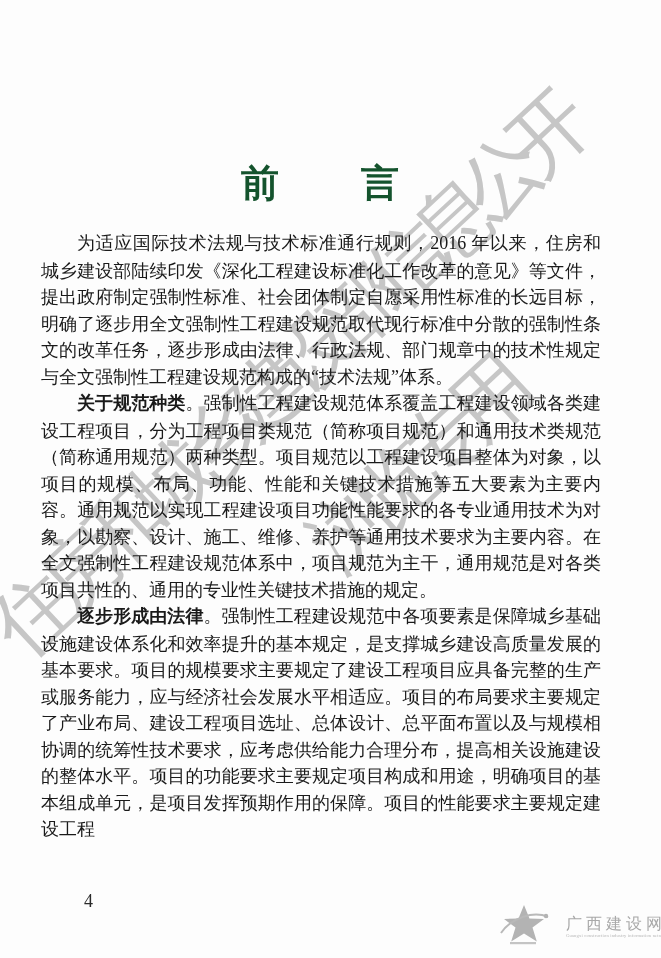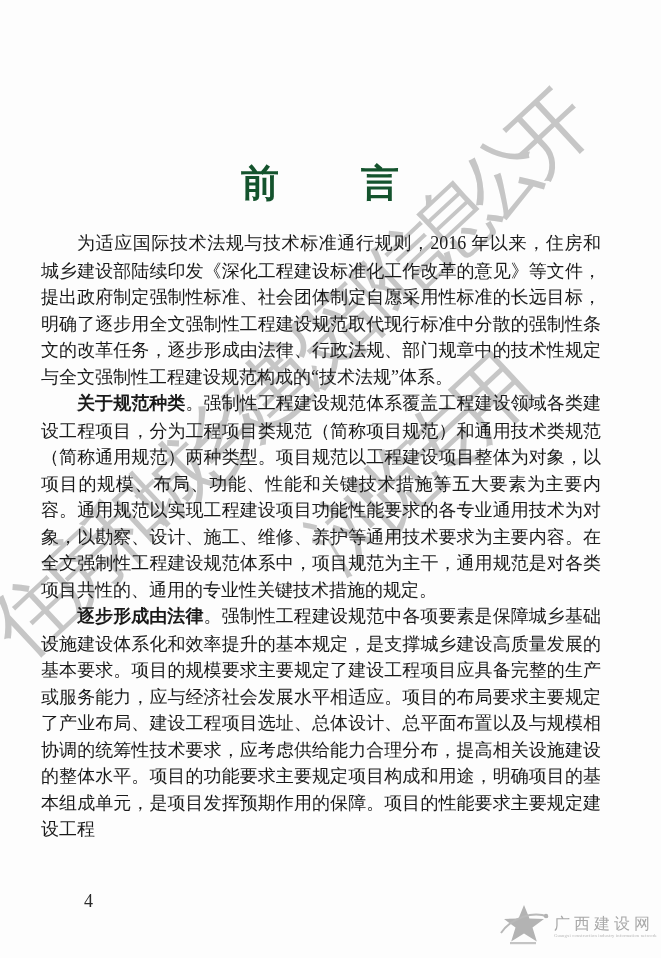--- a/index.html
+++ b/index.html
@@ -65,21 +65,21 @@
     font-size:18px;
     color:#2a2a2a;
   }
   .logo{
     position:absolute;
     z-index:2;
     left:498px;top:903px;
     width:160px;
     display:flex;
     align-items:center;
-    gap:4px;
+    gap:16px;
     color:#aeaeae;
   }
   .logo-star{flex:0 0 auto;}
   .logo-textcol{display:flex;flex-direction:column;}
   .logo-name{
     font-size:16px;
     letter-spacing:4px;
     line-height:18px;
     color:#a9a9a9;
     white-space:nowrap;

